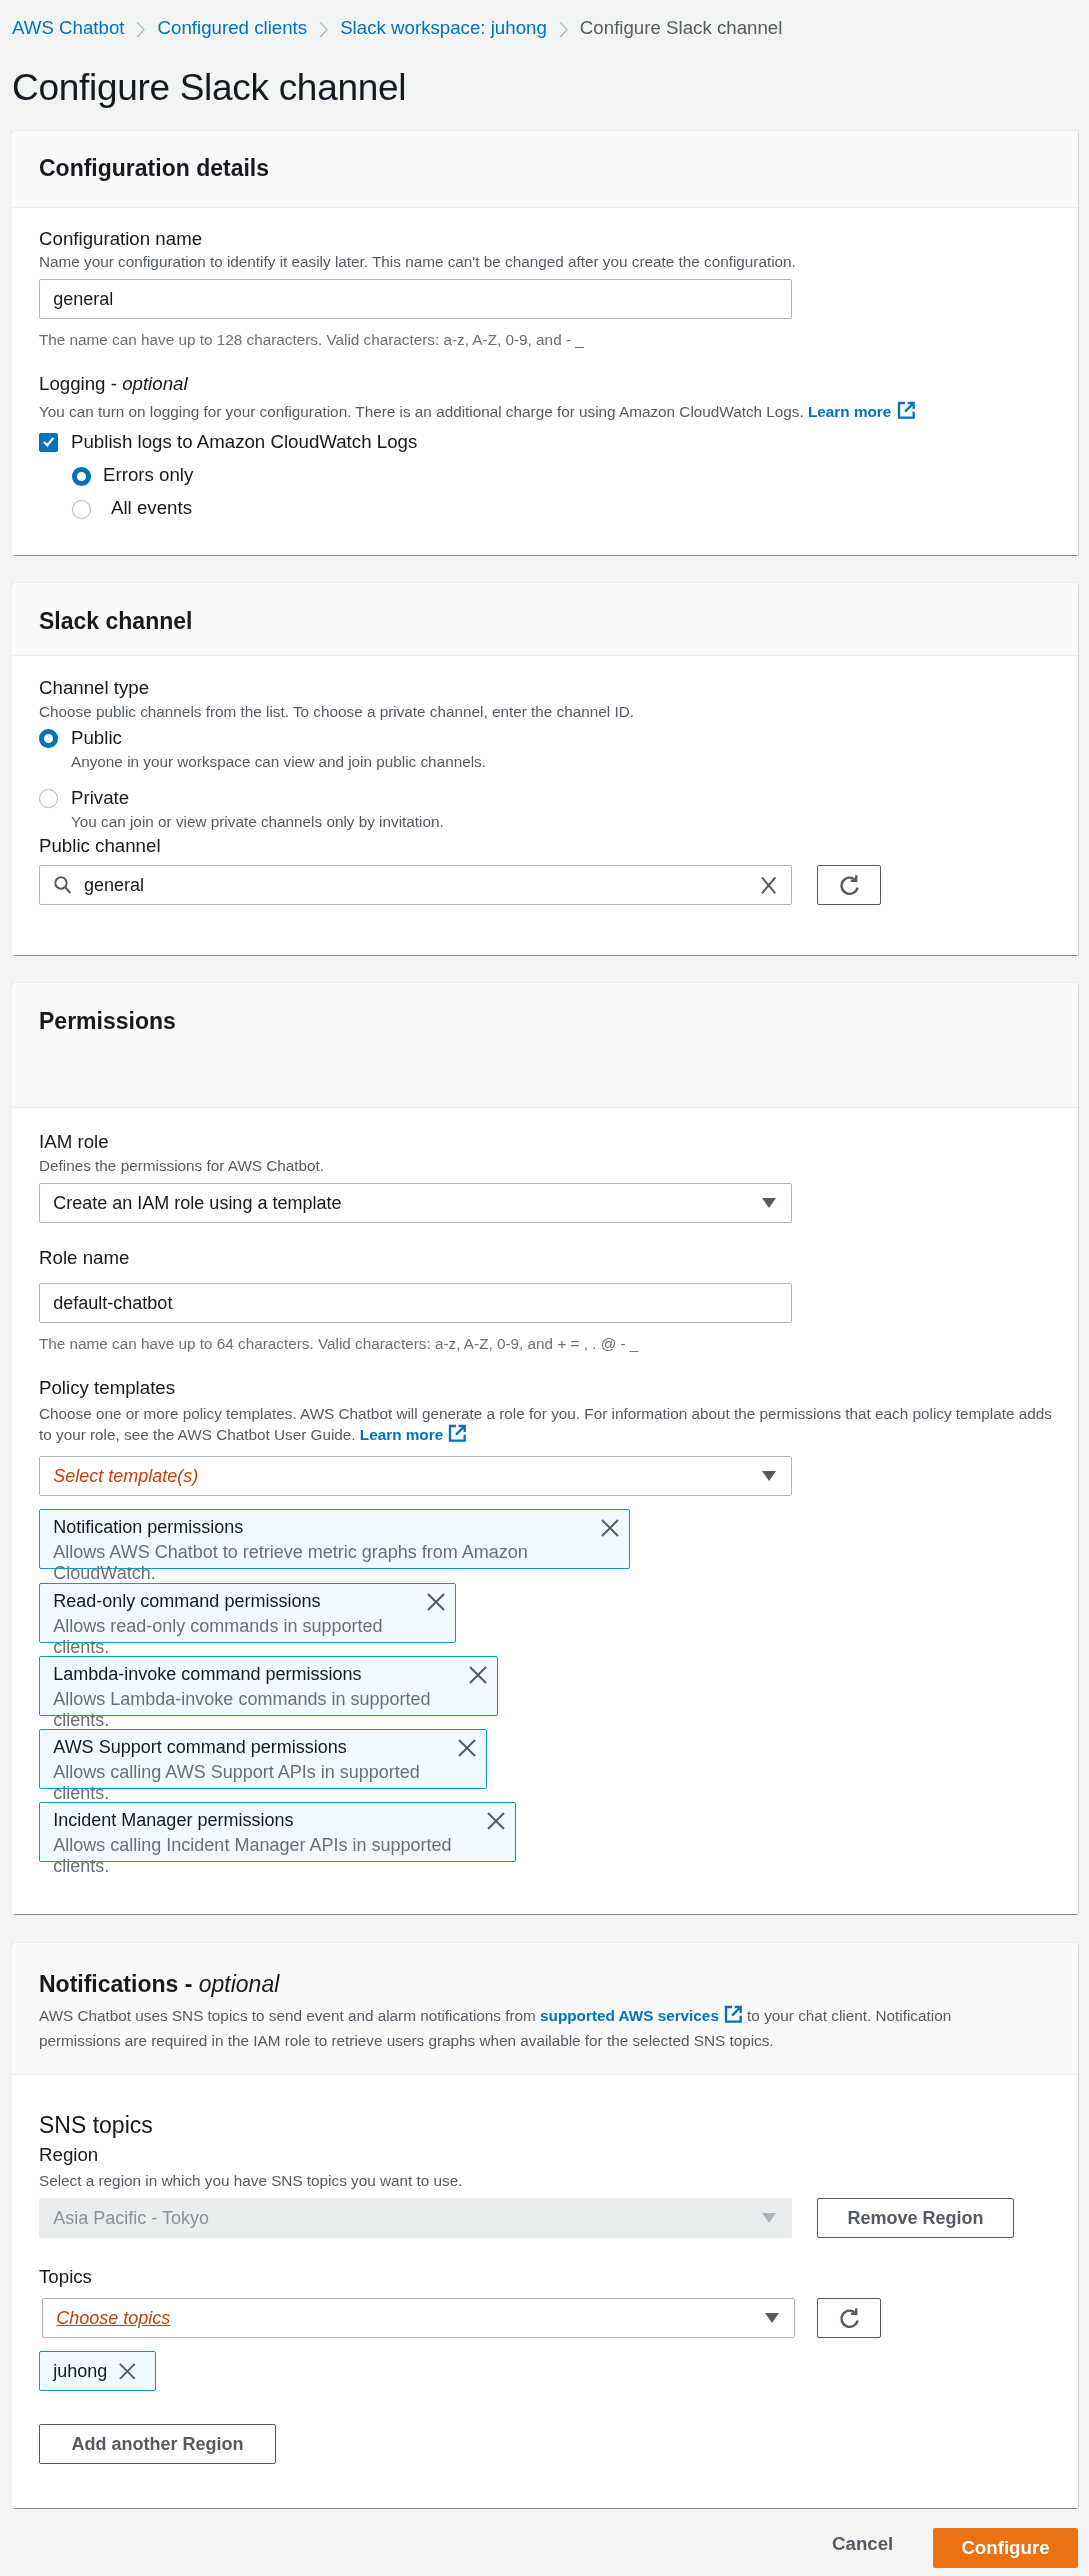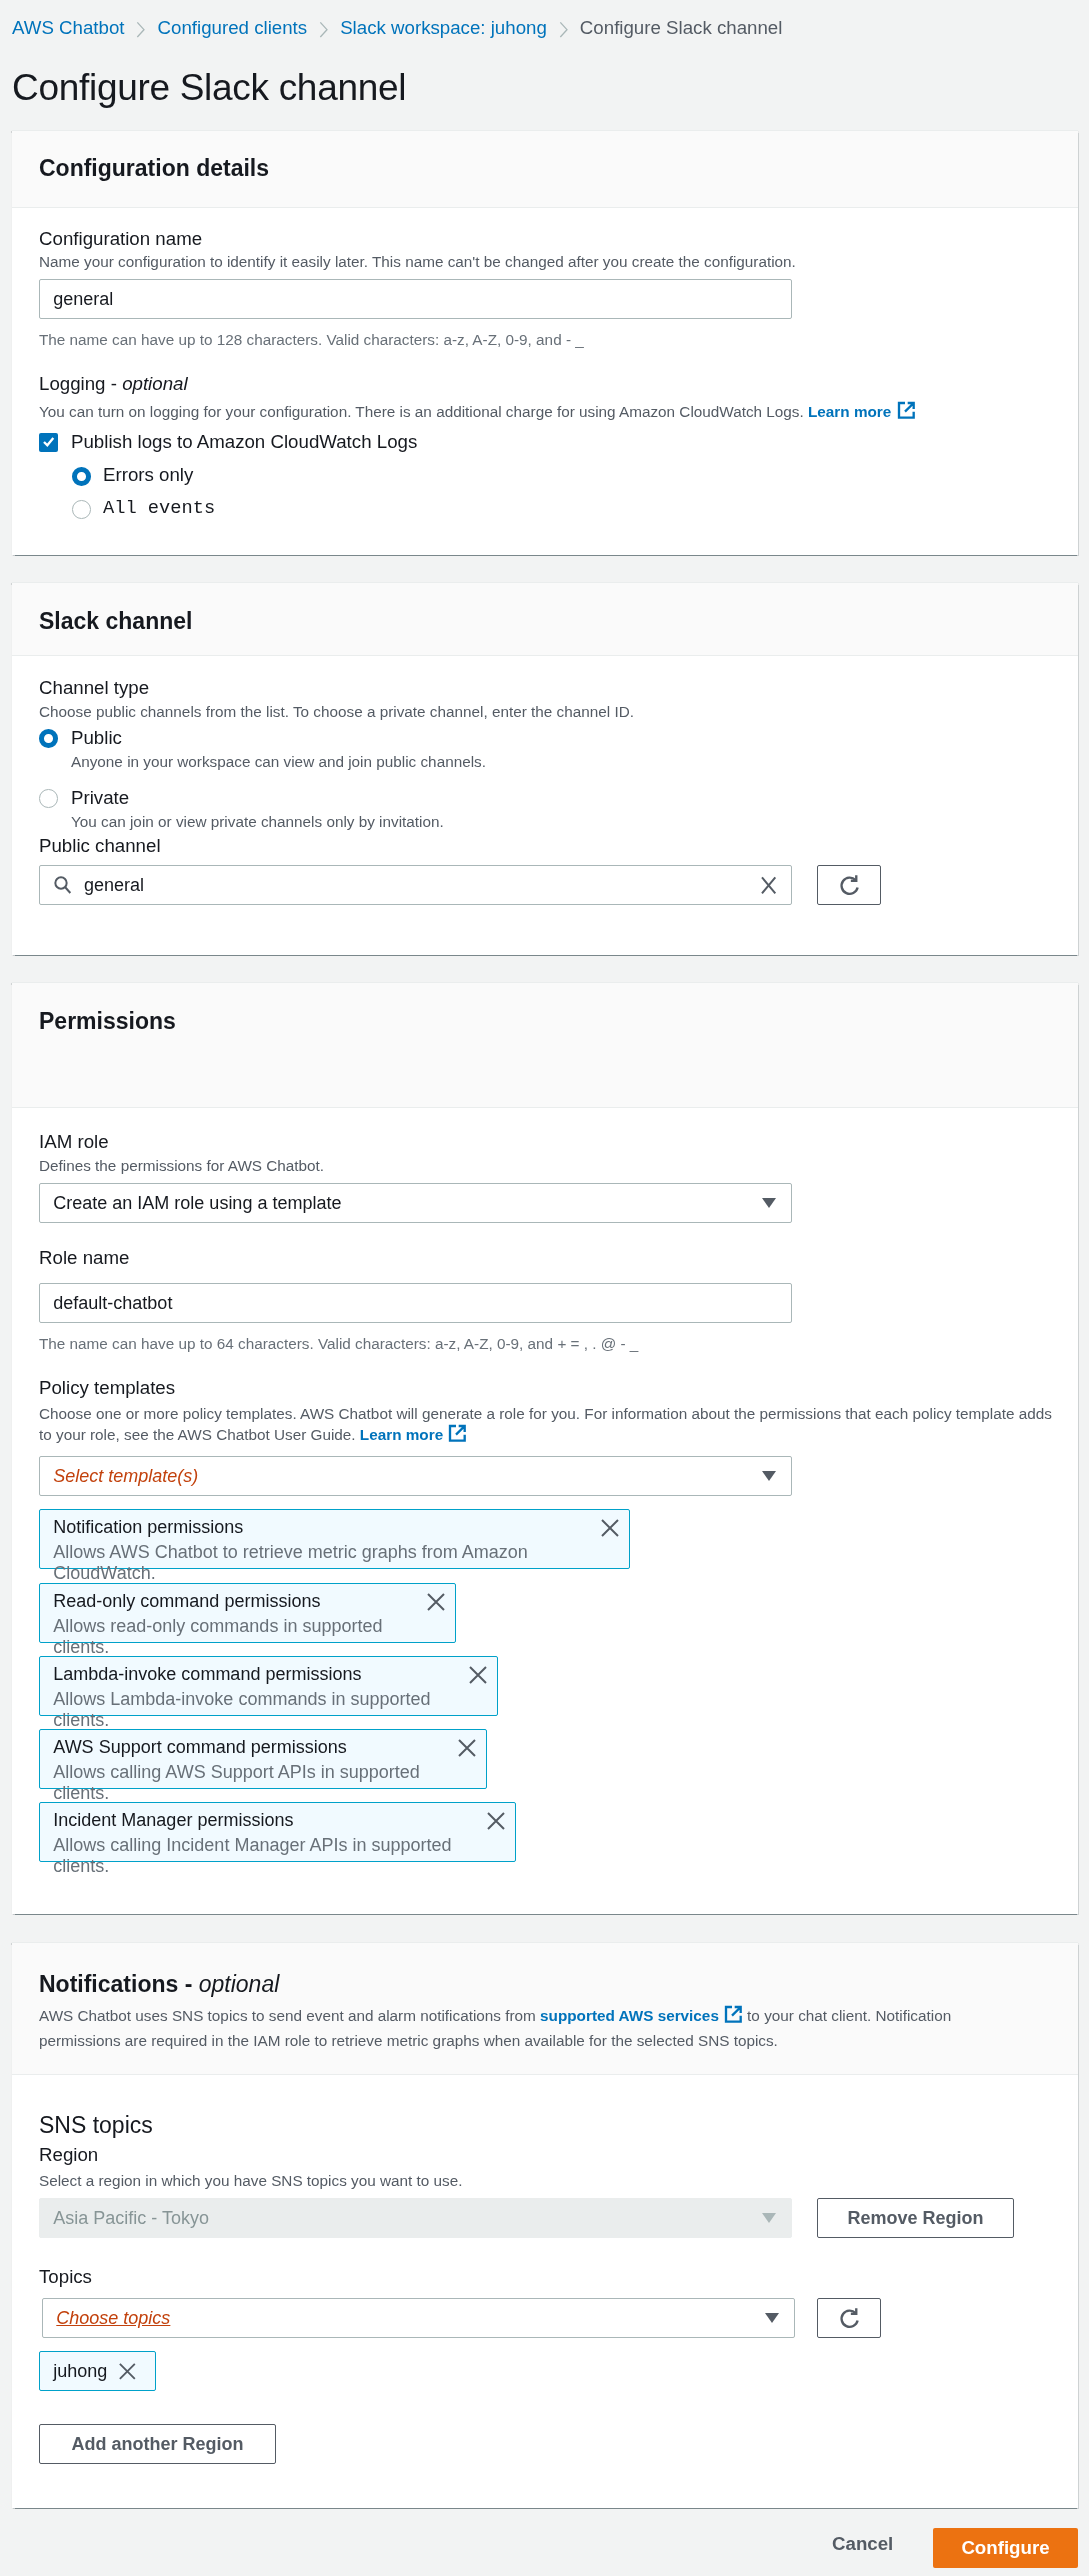--- a/index.html
+++ b/index.html
@@ -147,21 +147,21 @@
     <div class="checkbox" style="left:27px;top:225px;">
       <svg width="13.3" height="12" viewBox="0 0 20 18">
           <polyline points="3,9 8,14 17,3" fill="none" stroke="#fff" stroke-width="3.5"></polyline>
         </svg>
     </div>
     <div class="abs label" style="left:59px;top:223px;">Publish logs to Amazon CloudWatch Logs</div>
 
     <div class="radio checked" style="left:60px;top:259px;"></div>
     <div class="abs label" style="left:91px;top:256px;">Errors only</div>
     <div class="radio" style="left:60px;top:292px;"></div>
-    <div class="abs label" style="left:91px;top:289px;font-family:Liberation Mono, monospace;">All events</div>
+    <div class="abs label" style="left:99px;top:289px;">All events</div>
   </div>
 </section>
 
 <section class="container" style="top:582px;height:373px;">
   <div class="container-header" style="height:73px;padding-top:25px;">
     <h2>Slack channel</h2>
   </div>
   <div class="container-body">
     <div class="abs label" style="left:27px;top:21.3px;">Channel type</div>
     <div class="abs desc-text" style="left:27px;top:47px;">Choose public channels from the list. To choose a private channel, enter the channel ID.</div>
@@ -263,21 +263,21 @@
   </div>
 </section>
 
 <section class="container" style="top:1942px;height:566px;">
   <div class="container-header" style="height:132px;padding-top:28px;">
     <h2><span>Notifications - </span><i>optional</i></h2>
     <div class="desc" style="line-height:25px;padding-right:40px;">
       <span>AWS Chatbot uses SNS topics to send event and alarm notifications from </span><a class="link"><span>supported AWS services</span><svg class="ext-icon" viewBox="0 0 28 28">
             <path d="M12 3H3v22h22v-9" fill="none" stroke="#0073bb" stroke-width="3.5"></path>
             <path d="M16 3h9v9M25 3L12 16" fill="none" stroke="#0073bb" stroke-width="3.5"></path>
-          </svg></a><span> to your chat client. Notification permissions are required in the IAM role to retrieve metric graphs when available for the selected SNS topics.</span>
+          </svg></a><span> to your chat client. Notification permissions are required in the IAM role to retrieve users graphs when available for the selected SNS topics.</span>
     </div>
   </div>
   <div class="container-body">
     <div class="abs" style="left:27px;top:37px;font-size:23px;color:#16191f;">SNS topics</div>
     <div class="abs label" style="left:27px;top:69px;">Region</div>
     <div class="abs desc-text" style="left:27px;top:97px;">Select a region in which you have SNS topics you want to use.</div>
     <div class="input disabled" style="left:27px;top:123px;">
       <span>Asia Pacific - Tokyo</span>
       <span class="caret"></span>
     </div>

